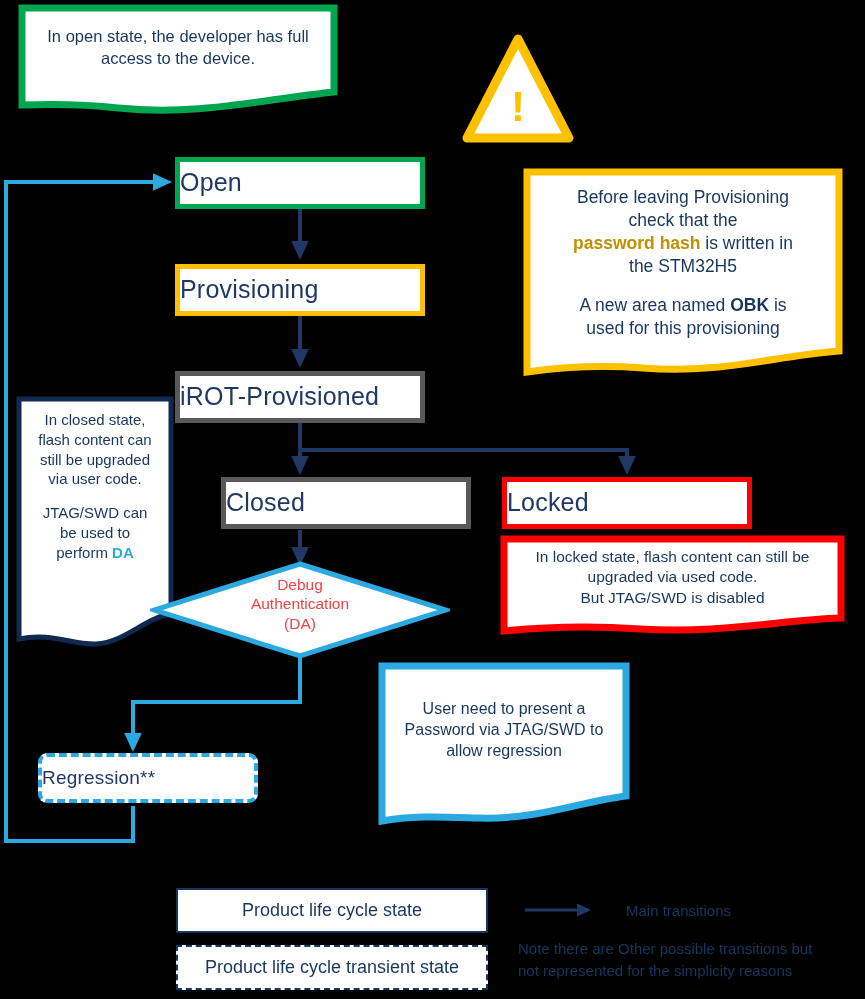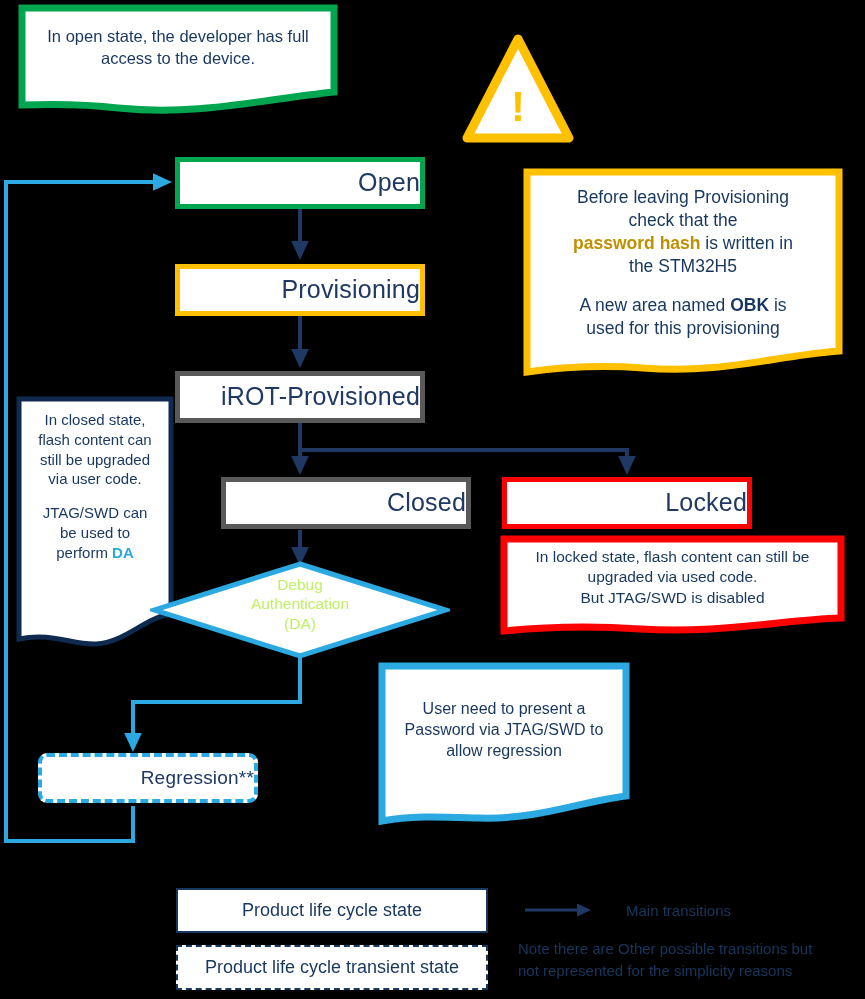--- a/index.html
+++ b/index.html
@@ -2,37 +2,37 @@
 <html><head>
 <meta charset="utf-8">
 <style>
   html,body{margin:0;padding:0;background:#000;}
   body{font-family:"Liberation Sans", sans-serif;}
   #stage{position:relative;width:865px;height:999px;background:#000000;overflow:hidden;}
 
   
   .state-box{
     position:absolute;background:#ffffff;display:flex;align-items:center;
-    justify-content:flex-end;text-align:center;color:#17375E;box-sizing:border-box;
+    justify-content:flex-start;text-align:center;color:#17375E;box-sizing:border-box;
   }
   .state-label{font-size:25px;color:#1F3864;line-height:1.1;letter-spacing:.2px;}
 
   
   .callout{position:absolute;box-sizing:border-box;}
   .callout .cal-svg{position:absolute;left:0;top:0;width:100%;height:100%;}
   .callout .cal-text{
     position:absolute;left:0;right:0;top:0;text-align:center;
     color:#17375E;line-height:1.32;padding:0 10px;box-sizing:border-box;
   }
 
   
   #diamond-da{position:absolute;}
   #diamond-da .dia-text{
     position:absolute;left:0;right:0;top:0;text-align:center;
-    color:#bef264;font-size:15.5px;line-height:1.25;
+    color:#ef4444;font-size:15.5px;line-height:1.25;
   }
 
   
   .legend-box{position:absolute;background:#ffffff;box-sizing:border-box;
     display:flex;align-items:center;justify-content:center;}
   .legend-box span{font-size:18px;color:#17375E;}
   .legend-text{position:absolute;color:#17375E;font-size:15px;line-height:1.45;}
 
   .warn-excl{position:absolute;color:#FFC000;font-weight:bold;}
   svg{display:block;}

